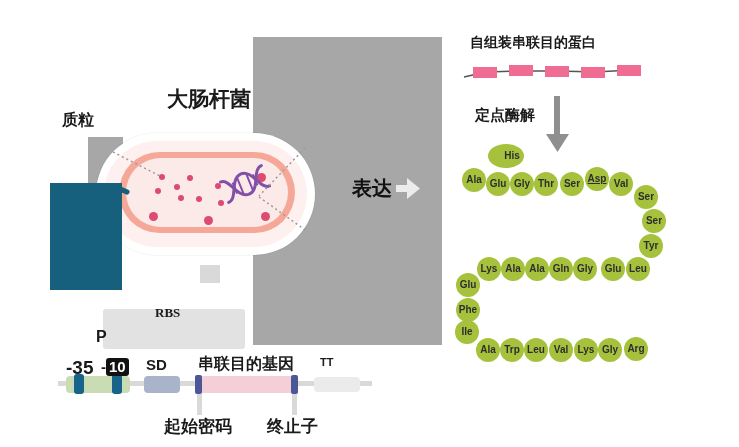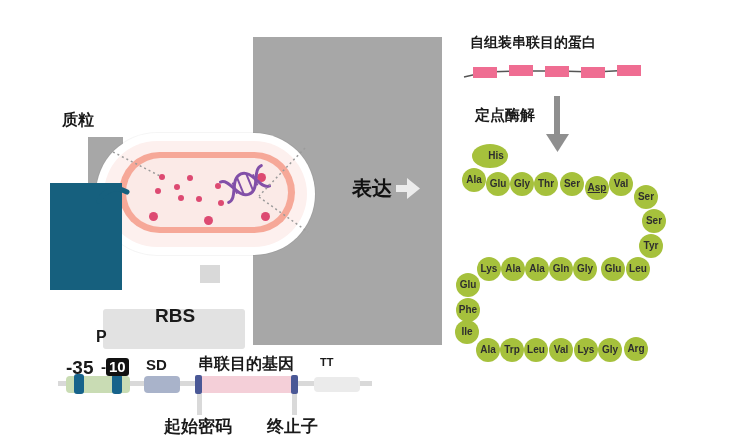--- a/index.html
+++ b/index.html
@@ -86,26 +86,27 @@
 
   <div class="seg" style="left:473px;top:67px;"></div>
   <div class="seg" style="left:509px;top:65px;"></div>
   <div class="seg" style="left:545px;top:66px;"></div>
   <div class="seg" style="left:581px;top:67px;"></div>
   <div class="seg" style="left:617px;top:65px;"></div>
 
   <div class="abs" style="left:200px;top:265px;width:20px;height:18px;background:#d9d9d9;"></div>
 
   <div class="lbl" style="left:62px;top:112px;font-size:16px;">质粒</div>
+  <div class="lbl" style="left:167px;top:88px;font-size:21px;">大肠杆菌</div>
   <div class="lbl" style="left:352px;top:178px;font-size:20px;color:#111;">表达</div>
   <div class="lbl" style="left:470px;top:35px;font-size:14px;">自组装串联目的蛋白</div>
   <div class="lbl" style="left:467px;top:107px;font-size:15px;margin-left:8px;">定点酶解</div>
 
   <div class="abs" style="left:103px;top:309px;width:142px;height:40px;background:#e2e2e2;border-radius:3px;"></div>
-  <div class="lbl" style="left:155px;top:306px;font-size:19px;">RBS</div>
+  <div class="lbl" style="left:155px;top:306px;font-size:13px;font-family:Liberation Serif, serif;">RBS</div>
   <div class="lbl" style="left:96px;top:329px;font-size:16px;">P</div>
 
   <div class="abs" style="left:58px;top:381px;width:314px;height:5px;background:#d9d9d9;"></div>
 
   <div class="box" style="left:66px;top:376px;width:64px;height:17px;background:#c9dcb4;"></div>
   <div class="box" style="left:74px;top:374px;width:10px;height:20px;background:#17638b;border-radius:3px;"></div>
   <div class="box" style="left:112px;top:374px;width:10px;height:20px;background:#17638b;border-radius:3px;"></div>
 
   <div class="box" style="left:144px;top:376px;width:36px;height:17px;background:#a9b3ca;"></div>
 
@@ -122,27 +123,27 @@
   <div class="lbl" style="left:146px;top:357px;font-size:15px;">SD</div>
   <div class="lbl" style="left:198px;top:356px;font-size:16px;">串联目的基因</div>
   <div class="lbl" style="left:320px;top:357px;font-size:11px;">TT</div>
 
   <div class="abs" style="left:197px;top:394px;width:5px;height:21px;background:#d9d9d9;"></div>
   <div class="abs" style="left:292px;top:394px;width:5px;height:21px;background:#d9d9d9;"></div>
   <div class="lbl" style="left:164px;top:418px;font-size:17px;">起始密码</div>
   <div class="lbl" style="left:267px;top:418px;font-size:17px;">终止子</div>
 
   <div class="abs" id="chain-layer" style="left:0;top:0;">
-      <div class="residue" style="left: 472px; top: 144px; padding-left: 12px;">His</div>
+      <div class="residue" style="left: 488px; top: 144px; padding-left: 12px;">His</div>
       <div class="residue" style="left: 462px; top: 168px;">Ala</div>
       <div class="residue" style="left: 486px; top: 172px;">Glu</div>
       <div class="residue" style="left: 510px; top: 172px;">Gly</div>
       <div class="residue" style="left: 534px; top: 172px;">Thr</div>
       <div class="residue" style="left: 560px; top: 172px;">Ser</div>
-      <div class="residue" style="left: 585px; top: 176px; text-decoration: underline;">Asp</div>
+      <div class="residue" style="left: 585px; top: 167px; text-decoration: underline;">Asp</div>
       <div class="residue" style="left: 609px; top: 172px;">Val</div>
       <div class="residue" style="left: 634px; top: 185px;">Ser</div>
       <div class="residue" style="left: 642px; top: 209px;">Ser</div>
       <div class="residue" style="left: 639px; top: 234px;">Tyr</div>
       <div class="residue" style="left: 626px; top: 257px;">Leu</div>
       <div class="residue" style="left: 601px; top: 257px;">Glu</div>
       <div class="residue" style="left: 573px; top: 257px;">Gly</div>
       <div class="residue" style="left: 549px; top: 257px;">Gln</div>
       <div class="residue" style="left: 525px; top: 257px;">Ala</div>
       <div class="residue" style="left: 501px; top: 257px;">Ala</div>

